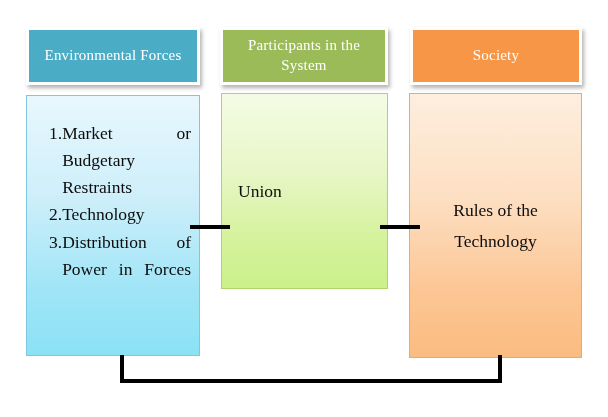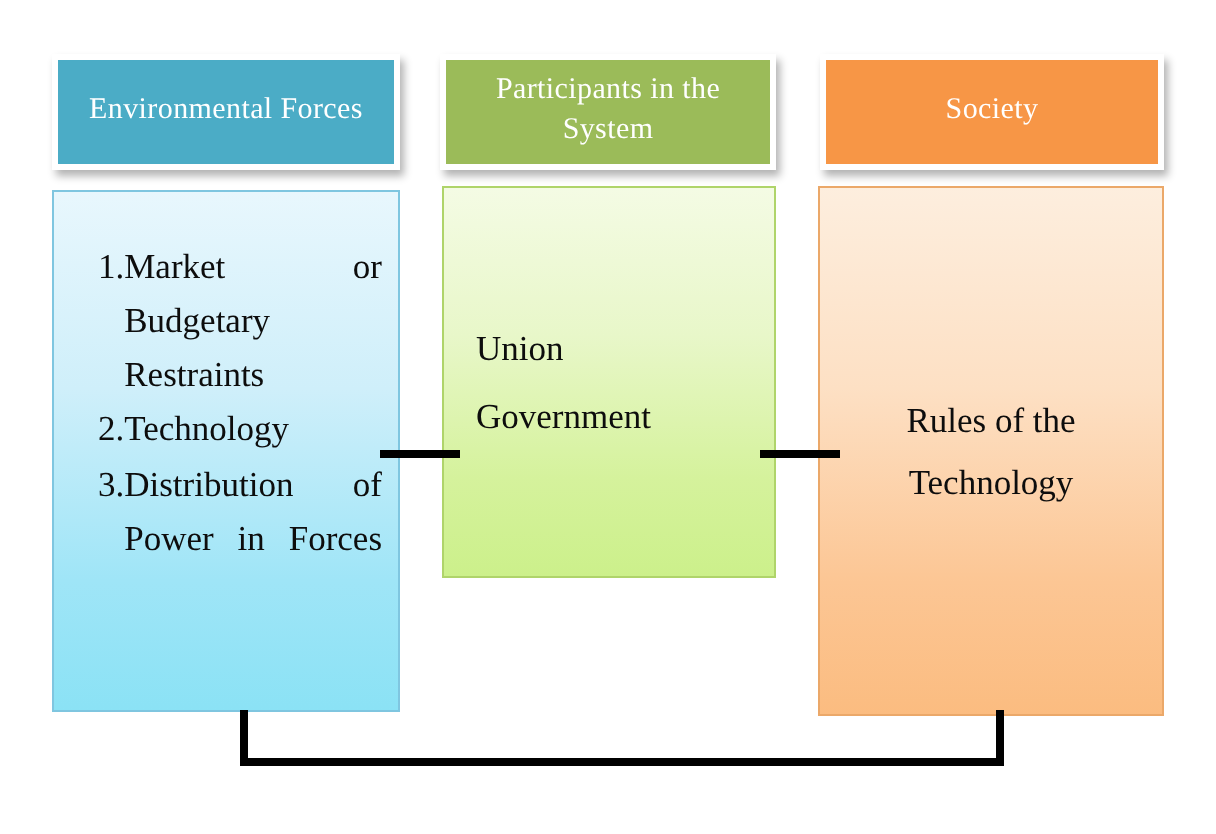--- a/index.html
+++ b/index.html
@@ -164,21 +164,20 @@
         <span class="list-num">3.</span>
         <span class="list-txt just-all">Distribution of Power in Forces</span>
       </div>
 
     </div>
   </div>
 
   <div class="body-box box-green">
     <div class="left-text">
       <div>Union</div>
-      <div>Government</div>
     </div>
   </div>
 
   <div class="body-box box-orange">
     <div class="centered-text">
       <div>Rules of the</div>
       <div>Technology</div>
     </div>
   </div>
 

